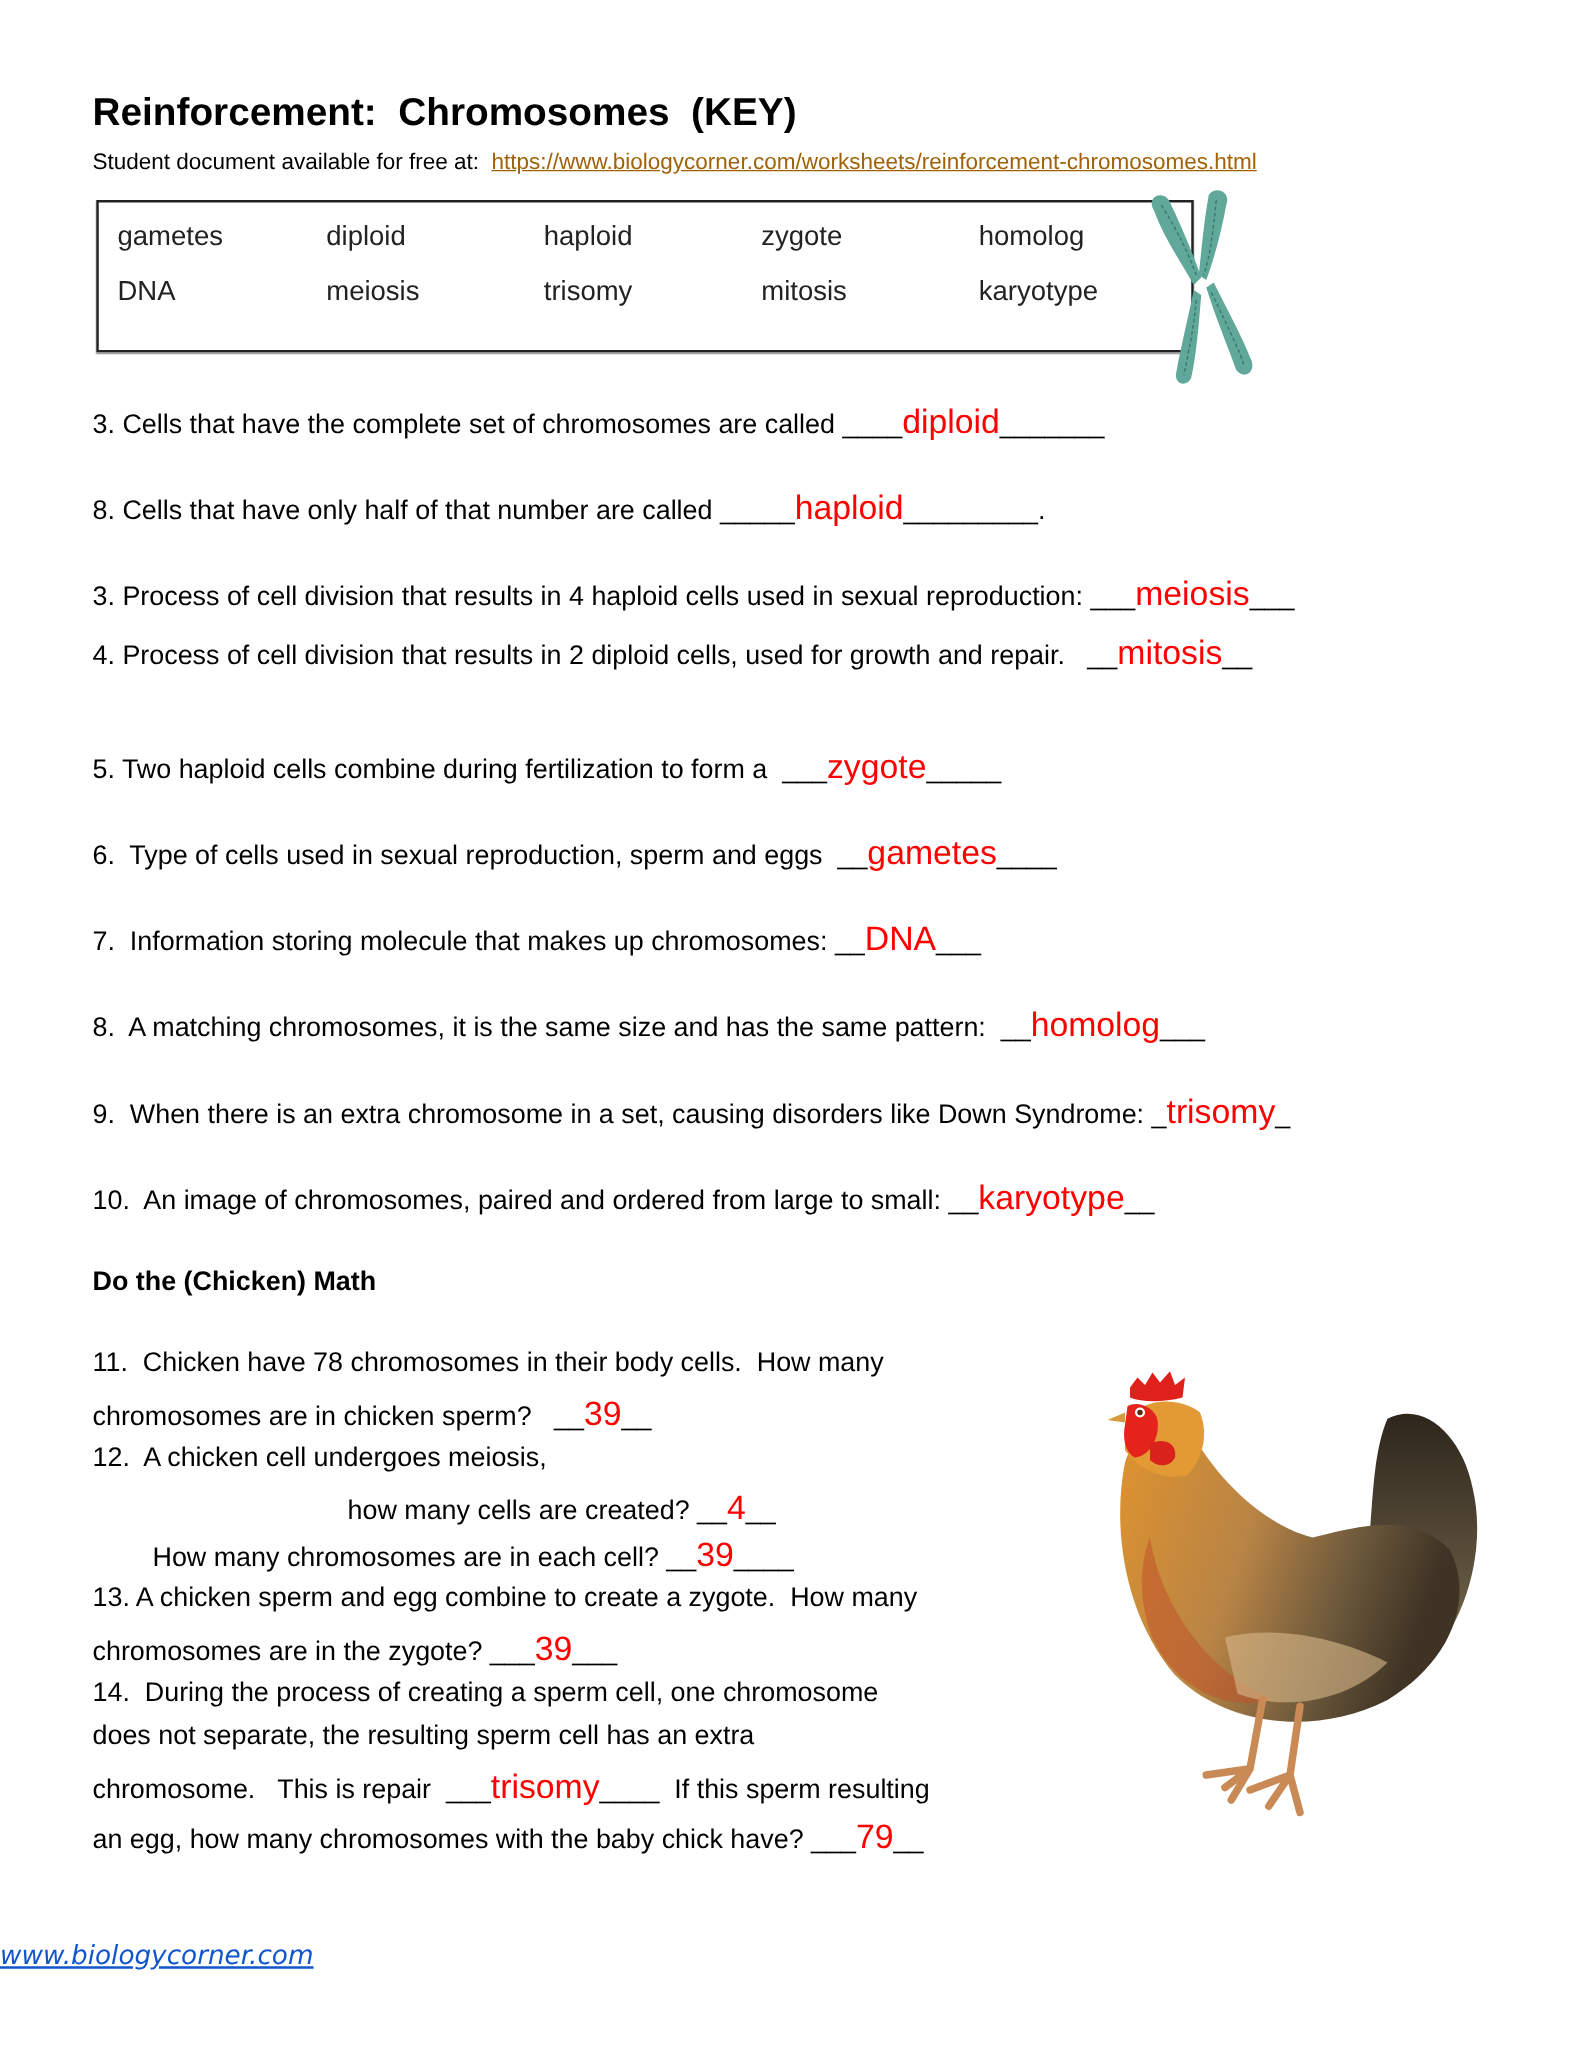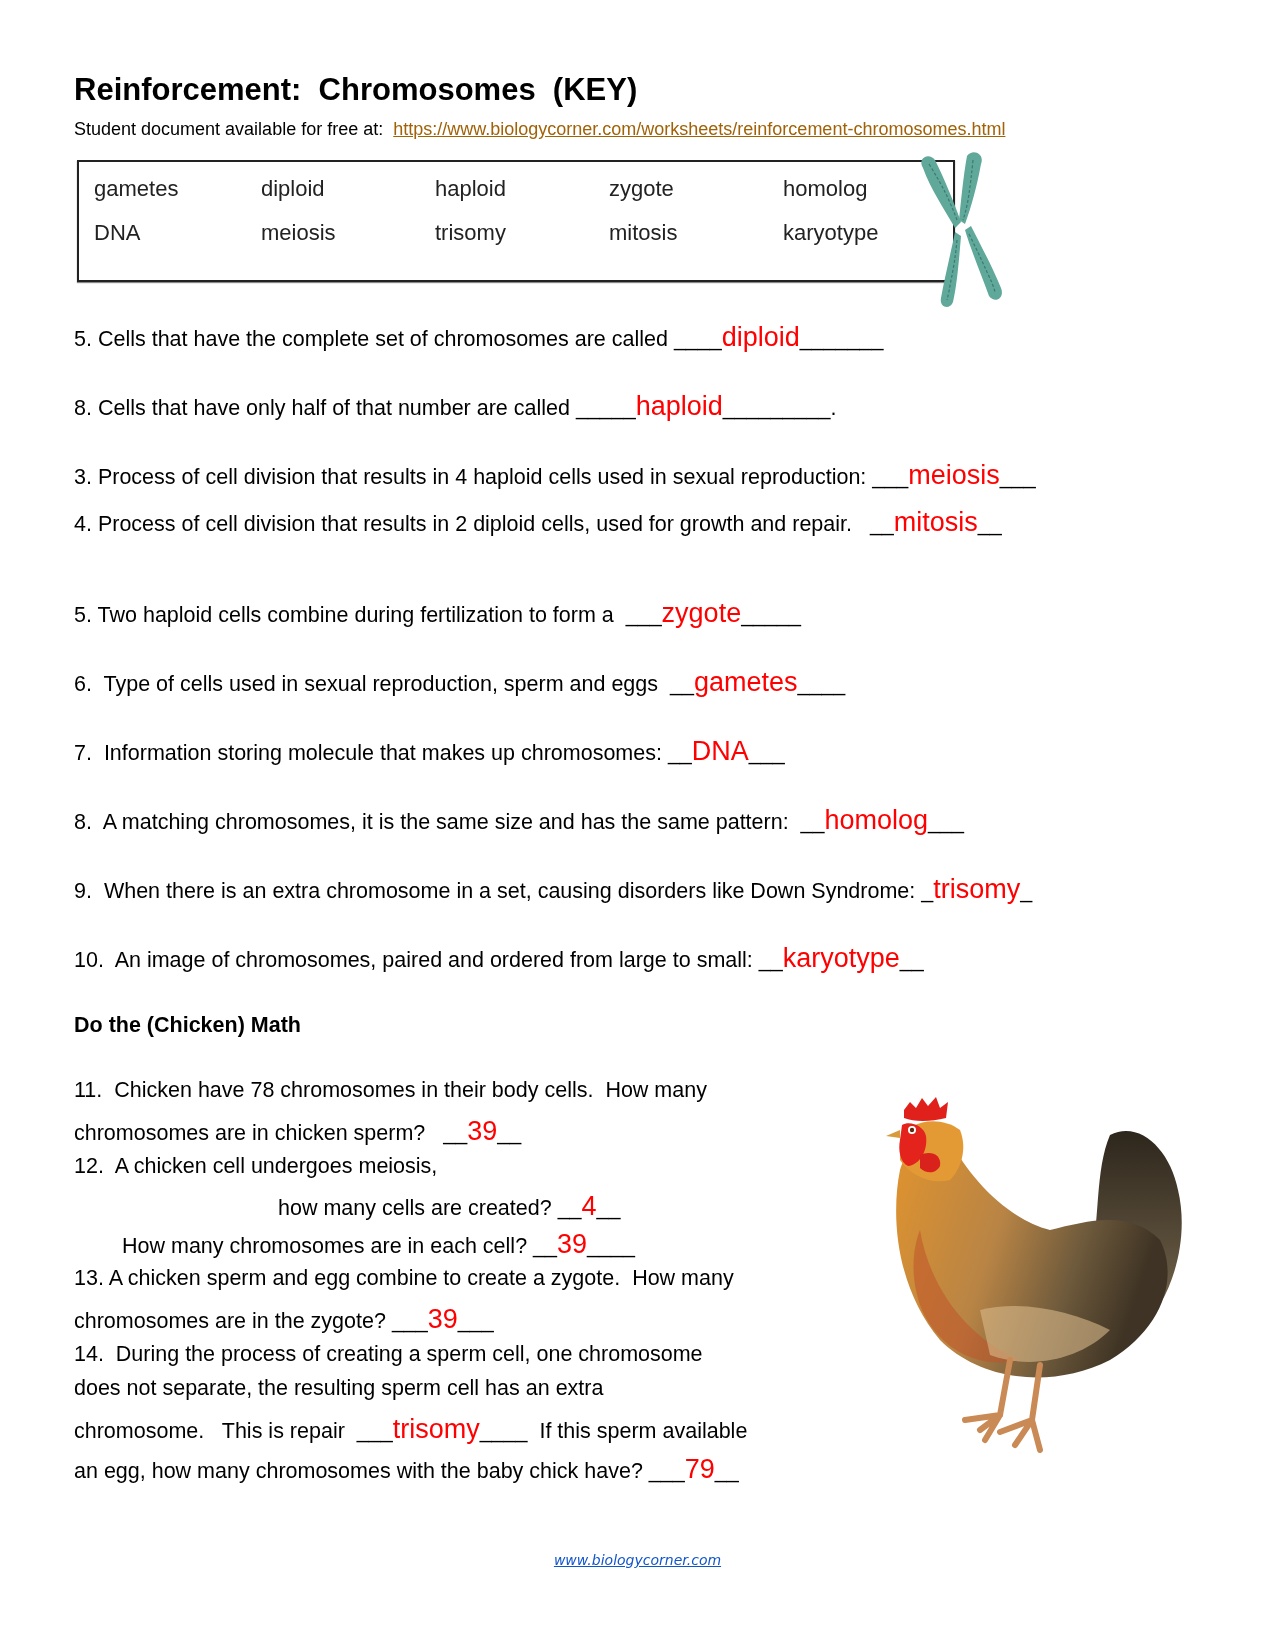--- a/index.html
+++ b/index.html
@@ -11,21 +11,21 @@
   .subtitle a { color:#a16207; text-decoration:underline; }
   .wordbox { left:77px; top:160px; width:874px; height:118px; border:2px solid #222;
              box-shadow:0 1px 1px #888; }
   .word { position:absolute; font-size:22px; color:#222; }
   .chromo { left:915px; top:150px; width:90px; height:160px; }
   .q { position:absolute; left:74px; font-size:21.5px; white-space:pre; }
   .ans { color:#ff0000; font-size:27px; }
   .section { left:74px; top:1013px; font-size:21.5px; font-weight:bold; }
   .cm { position:absolute; font-size:21.5px; white-space:pre; }
   .chicken { left:860px; top:1070px; width:340px; height:400px; }
-  .footer { left:0; width:1275px; top:1552px; text-align:center; font-size:14px; font-style:italic;
+  .footer { left:0; width:1275px; top:1552px; font-size:21px; font-style:italic;
             font-family:"DejaVu Sans", sans-serif; }
   .footer a { color:#1155cc; text-decoration:underline; }
 </style>
 </head>
 <body>
 
 <div class="abs title">Reinforcement:  Chromosomes  (KEY)</div>
 <div class="abs subtitle"><span>Student document available for free at:  </span><a>https://www.biologycorner.com/worksheets/reinforcement-chromosomes.html</a></div>
 
 <div class="abs wordbox">
@@ -51,21 +51,21 @@
     </g>
     <g fill="none" stroke="#3d7a70" stroke-width="1.2">
       <path d="M14 14 Q24 30 30 42 Q36 54 42 70" stroke-dasharray="3 2"></path>
       <path d="M58 10 Q56 30 54 44 Q52 58 48 70" stroke-dasharray="3 2"></path>
       <path d="M42 90 Q40 112 36 130 Q34 142 32 150" stroke-dasharray="3 2"></path>
       <path d="M54 84 Q64 104 72 122 Q78 134 80 142" stroke-dasharray="3 2"></path>
     </g>
   </svg>
 </div>
 
-<div class="q" style="top:322px"><span>5. Cells that have the complete set of chromosomes are called ____</span><span class="ans">diploid</span><span>_______</span></div>
+<div class="q" style="top:322px"><span>3. Cells that have the complete set of chromosomes are called ____</span><span class="ans">diploid</span><span>_______</span></div>
 <div class="q" style="top:391px"><span>8. Cells that have only half of that number are called _____</span><span class="ans">haploid</span><span>_________.</span></div>
 <div class="q" style="top:460px"><span>3. Process of cell division that results in 4 haploid cells used in sexual reproduction: ___</span><span class="ans">meiosis</span><span>___</span></div>
 <div class="q" style="top:507px"><span>4. Process of cell division that results in 2 diploid cells, used for growth and repair.   __</span><span class="ans">mitosis</span><span>__</span></div>
 <div class="q" style="top:598px"><span>5. Two haploid cells combine during fertilization to form a  ___</span><span class="ans">zygote</span><span>_____</span></div>
 <div class="q" style="top:667px"><span>6.  Type of cells used in sexual reproduction, sperm and eggs  __</span><span class="ans">gametes</span><span>____</span></div>
 <div class="q" style="top:736px"><span>7.  Information storing molecule that makes up chromosomes: __</span><span class="ans">DNA</span><span>___</span></div>
 <div class="q" style="top:805px"><span>8.  A matching chromosomes, it is the same size and has the same pattern:  __</span><span class="ans">homolog</span><span>___</span></div>
 <div class="q" style="top:874px"><span>9.  When there is an extra chromosome in a set, causing disorders like Down Syndrome: _</span><span class="ans">trisomy</span><span>_</span></div>
 <div class="q" style="top:943px"><span>10.  An image of chromosomes, paired and ordered from large to small: __</span><span class="ans">karyotype</span><span>__</span></div>
 
@@ -73,21 +73,21 @@
 
 <div class="cm" style="left:74px;top:1078px">11.  Chicken have 78 chromosomes in their body cells.  How many</div>
 <div class="cm" style="left:74px;top:1116px"><span>chromosomes are in chicken sperm?   __</span><span class="ans">39</span><span>__</span></div>
 <div class="cm" style="left:74px;top:1154px">12.  A chicken cell undergoes meiosis,</div>
 <div class="cm" style="left:278px;top:1191px"><span>how many cells are created? __</span><span class="ans">4</span><span>__</span></div>
 <div class="cm" style="left:122px;top:1229px"><span>How many chromosomes are in each cell? __</span><span class="ans">39</span><span>____</span></div>
 <div class="cm" style="left:74px;top:1266px">13. A chicken sperm and egg combine to create a zygote.  How many</div>
 <div class="cm" style="left:74px;top:1304px"><span>chromosomes are in the zygote? ___</span><span class="ans">39</span><span>___</span></div>
 <div class="cm" style="left:74px;top:1342px">14.  During the process of creating a sperm cell, one chromosome</div>
 <div class="cm" style="left:74px;top:1376px">does not separate, the resulting sperm cell has an extra</div>
-<div class="cm" style="left:74px;top:1414px"><span>chromosome.   This is repair  ___</span><span class="ans">trisomy</span><span>____  If this sperm available</span></div>
+<div class="cm" style="left:74px;top:1414px"><span>chromosome.   This is repair  ___</span><span class="ans">trisomy</span><span>____  If this sperm resulting</span></div>
 <div class="cm" style="left:74px;top:1454px"><span>an egg, how many chromosomes with the baby chick have? ___</span><span class="ans">79</span><span>__</span></div>
 
 <div class="abs chicken">
   <svg width="340" height="400" viewBox="0 0 340 400">
     <defs>
       <linearGradient id="body" x1="0" y1="0" x2="1" y2="0.3">
         <stop offset="0" stop-color="#e0932e"></stop>
         <stop offset="0.45" stop-color="#b88445"></stop>
         <stop offset="0.75" stop-color="#6e5a3c"></stop>
         <stop offset="1" stop-color="#3e3324"></stop>

